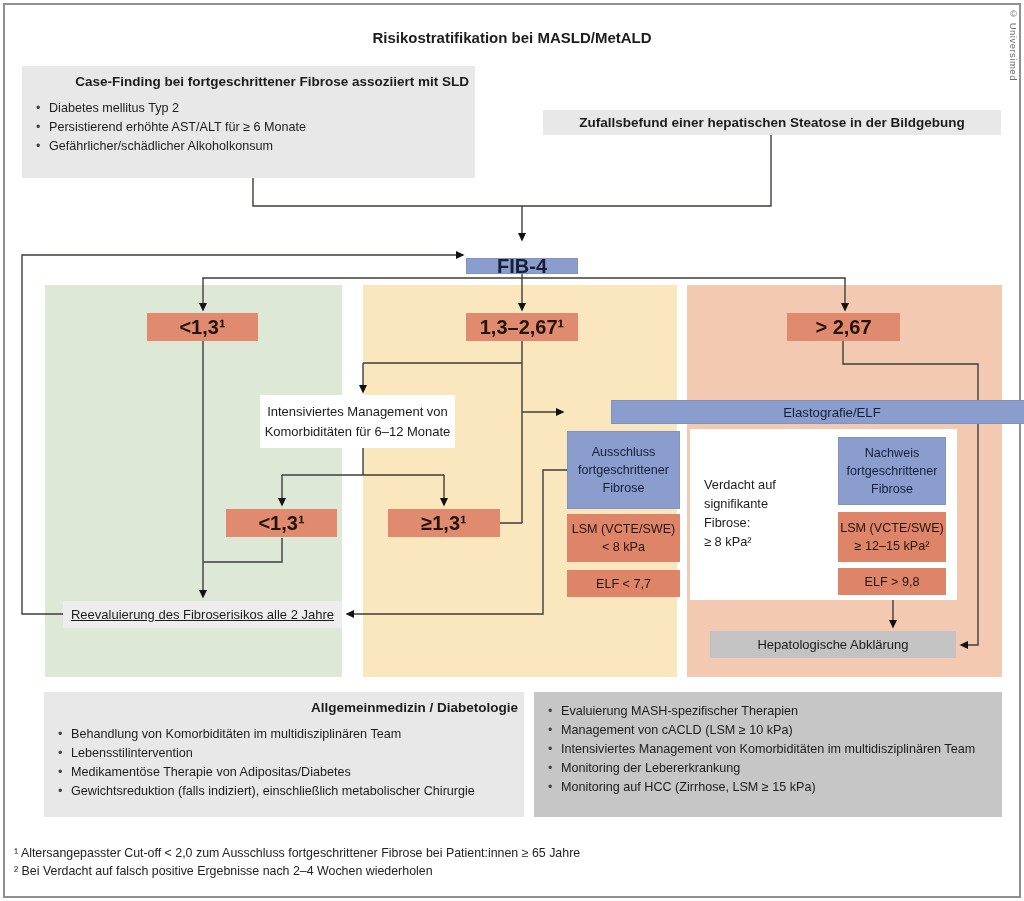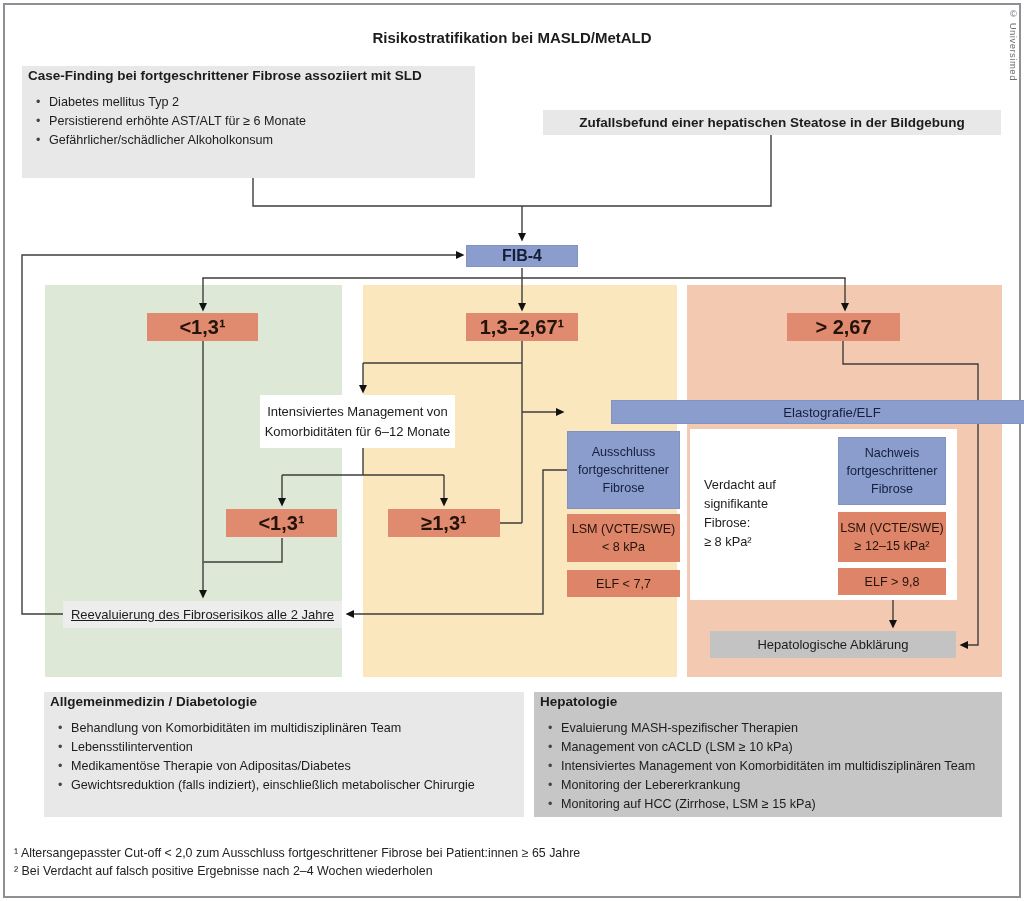--- a/index.html
+++ b/index.html
@@ -7,21 +7,21 @@
     position:relative;width:1024px;height:901px;background:#ffffff;
     font-family:"Liberation Sans","DejaVu Sans",sans-serif;
     color:#1c1c1c;font-size:13px;overflow:hidden;
   }
   .frame{position:absolute;left:3px;top:3px;right:3px;bottom:3px;border:2px solid #8f9095;pointer-events:none;}
   .abs{position:absolute;box-sizing:border-box;}
   .center{display:flex;align-items:center;justify-content:center;text-align:center;}
   .pre{white-space:pre-line;}
   .title{font-weight:bold;font-size:15px;text-align:center;}
   .graybox{background:#e8e8e8;}
-  .graybox .hd,.darkbox .hd{font-weight:bold;font-size:13.5px;text-align:left;margin:2px 6px 4px 6px;}
+  .graybox .hd,.darkbox .hd{font-weight:bold;font-size:13.5px;text-align:right;margin:8px 6px 4px 6px;}
   ul.blist{list-style:none;margin:10px 0 0 0;padding:0 24px 0 14px;}
   ul.blist li{position:relative;padding-left:13px;line-height:19px;font-size:12.6px;}
   ul.blist li::before{content:"•";position:absolute;left:0;top:0;color:#444;}
   .darkbox{background:#c6c6c6;}
   .bluebox{background:#8b9dcd;border:1px solid #8093c3;color:#161f3a;}
   .salmonlbl{background:#e08a6f;font-weight:bold;font-size:20px;color:#241309;}
   .salmonbox{background:#de8569;color:#241309;font-size:12.6px;line-height:18px;}
   .col{position:absolute;top:285px;height:392px;}
   .whitebox{background:#ffffff;}
   .fn{position:absolute;left:14px;font-size:12.4px;color:#222;}
@@ -79,21 +79,21 @@
       <li>Diabetes mellitus Typ 2</li>
       <li>Persistierend erhöhte AST/ALT für ≥ 6 Monate</li>
       <li>Gefährlicher/schädlicher Alkoholkonsum</li>
     </ul>
   </div>
 
   <div class="abs graybox center" style="left:543px;top:110px;width:458px;height:25px;font-weight:bold;font-size:13.5px;">
     <span>Zufallsbefund einer hepatischen Steatose in der Bildgebung</span>
   </div>
 
-  <div class="abs bluebox center" style="left:466px;top:245px;width:112px;height:22px;font-weight:bold;font-size:16px;">
+  <div class="abs bluebox center" style="left:466px;top:258px;width:112px;height:16px;font-weight:bold;font-size:20px;">
     <span>FIB-4</span>
   </div>
 
   <div class="abs salmonlbl center" style="left:147px;top:313px;width:111px;height:28px;">
     <span>&lt;1,3¹</span>
   </div>
   <div class="abs salmonlbl center" style="left:466px;top:313px;width:112px;height:28px;">
     <span>1,3–2,67¹</span>
   </div>
   <div class="abs salmonlbl center" style="left:787px;top:313px;width:113px;height:28px;">
@@ -160,21 +160,20 @@
     <div class="hd">Allgemeinmedizin / Diabetologie</div>
     <ul class="blist">
       <li>Behandlung von Komorbiditäten im multidisziplinären Team</li>
       <li>Lebensstilintervention</li>
       <li>Medikamentöse Therapie von Adipositas/Diabetes</li>
       <li>Gewichtsreduktion (falls indiziert), einschließlich metabolischer Chirurgie</li>
     </ul>
   </div>
 
   <div class="abs darkbox" style="left:534px;top:692px;width:468px;height:125px;">
-    <div class="hd">Hepatologie</div>
     <ul class="blist">
       <li>Evaluierung MASH-spezifischer Therapien</li>
       <li>Management von cACLD (LSM ≥ 10 kPa)</li>
       <li>Intensiviertes Management von Komorbiditäten im multidisziplinären Team</li>
       <li>Monitoring der Lebererkrankung</li>
       <li>Monitoring auf HCC (Zirrhose, LSM ≥ 15 kPa)</li>
     </ul>
   </div>
 
   <div class="fn" style="top:846px;">¹ Altersangepasster Cut-off &lt; 2,0 zum Ausschluss fortgeschrittener Fibrose bei Patient:innen ≥ 65 Jahre</div>

